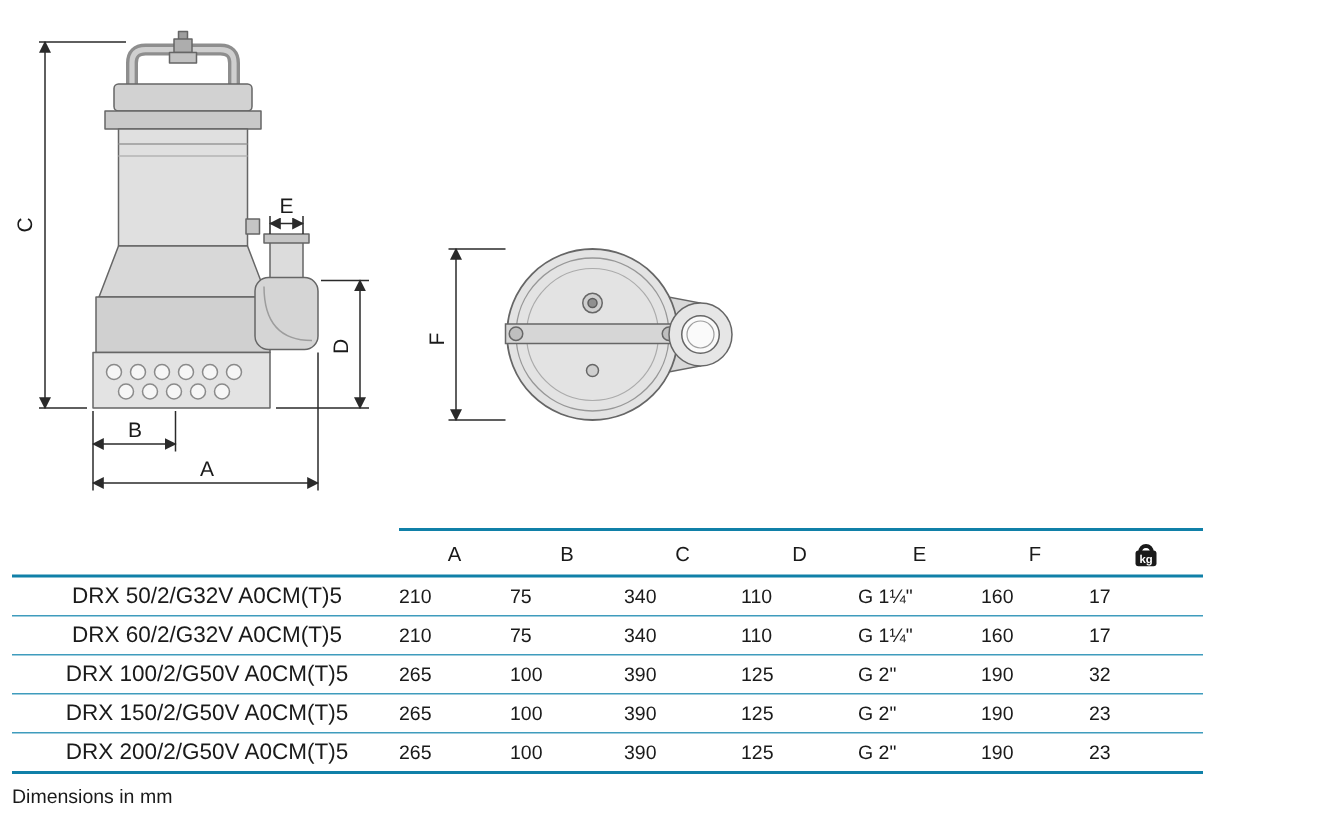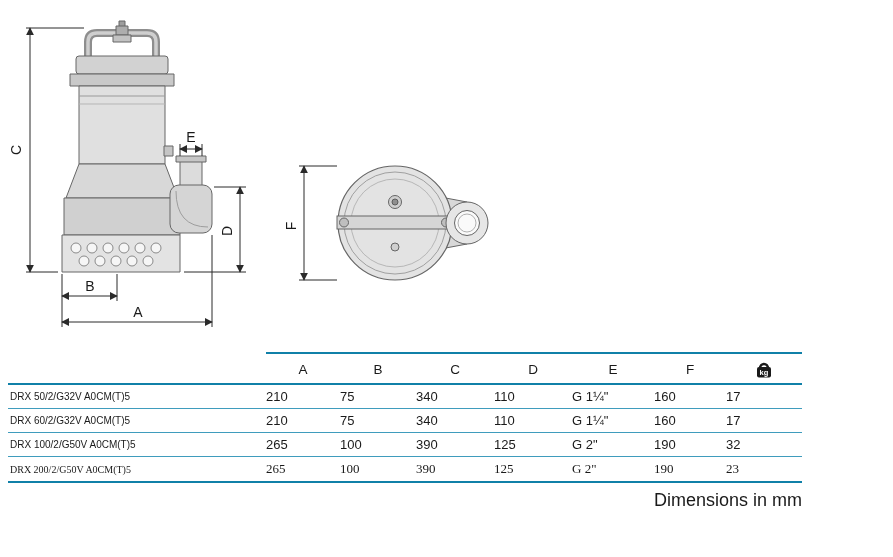--- a/index.html
+++ b/index.html
@@ -22,24 +22,24 @@
   col.model-col{width:258px;}
   col.col-a{width:74px;} col.col-b{width:76px;} col.col-c{width:78px;}
   col.col-d{width:78px;} col.col-e{width:82px;} col.col-f{width:72px;} col.col-kg{width:76px;}
   thead th{
     font-weight:400;font-size:13.5px;text-align:center;padding:5px 0 4px 0;
     border-bottom:2px solid var(--accent);vertical-align:middle;
   }
   thead th:not(.model-th){border-top:2px solid var(--accent);}
   tbody td{padding:4px 0;text-align:left;border-top:1px solid var(--rowline);}
   tbody tr:first-child td{border-top:none;}
-  tbody tr:last-child td{border-bottom:2px solid var(--accent);font-family:Liberation Serif, serif;}
-  td.model-cell{text-align:left;padding-left:2px;font-size:10px;}
+  tbody tr:last-child td{border-bottom:2px solid var(--accent);}
+  td.model-cell{text-align:center;padding-left:2px;font-size:15px;}
   .note{
-    width:794px;text-align:right;font-size:18px;margin-top:7px;color:var(--ink);
+    width:794px;font-size:13px;margin-top:7px;color:var(--ink);
   }
   .kg-icon{display:inline-block;vertical-align:middle;}
   svg text{font-family:"Liberation Sans", sans-serif;}
   .dimtxt{font-size:14px;fill:var(--ink);}
 </style>
 </head>
 <body>
 
 <svg class="drawing-area" width="893" height="350" viewBox="0 0 893 350">
   <defs>
@@ -208,20 +208,30 @@
         <td class="model-cell">DRX 100/2/G50V A0CM(T)5</td>
         <td>265</td>
         <td>100</td>
         <td>390</td>
         <td>125</td>
         <td>G 2"</td>
         <td>190</td>
         <td>32</td>
       </tr>
       <tr>
+        <td class="model-cell">DRX 150/2/G50V A0CM(T)5</td>
+        <td>265</td>
+        <td>100</td>
+        <td>390</td>
+        <td>125</td>
+        <td>G 2"</td>
+        <td>190</td>
+        <td>23</td>
+      </tr>
+      <tr>
         <td class="model-cell">DRX 200/2/G50V A0CM(T)5</td>
         <td>265</td>
         <td>100</td>
         <td>390</td>
         <td>125</td>
         <td>G 2"</td>
         <td>190</td>
         <td>23</td>
       </tr>
     </tbody>

